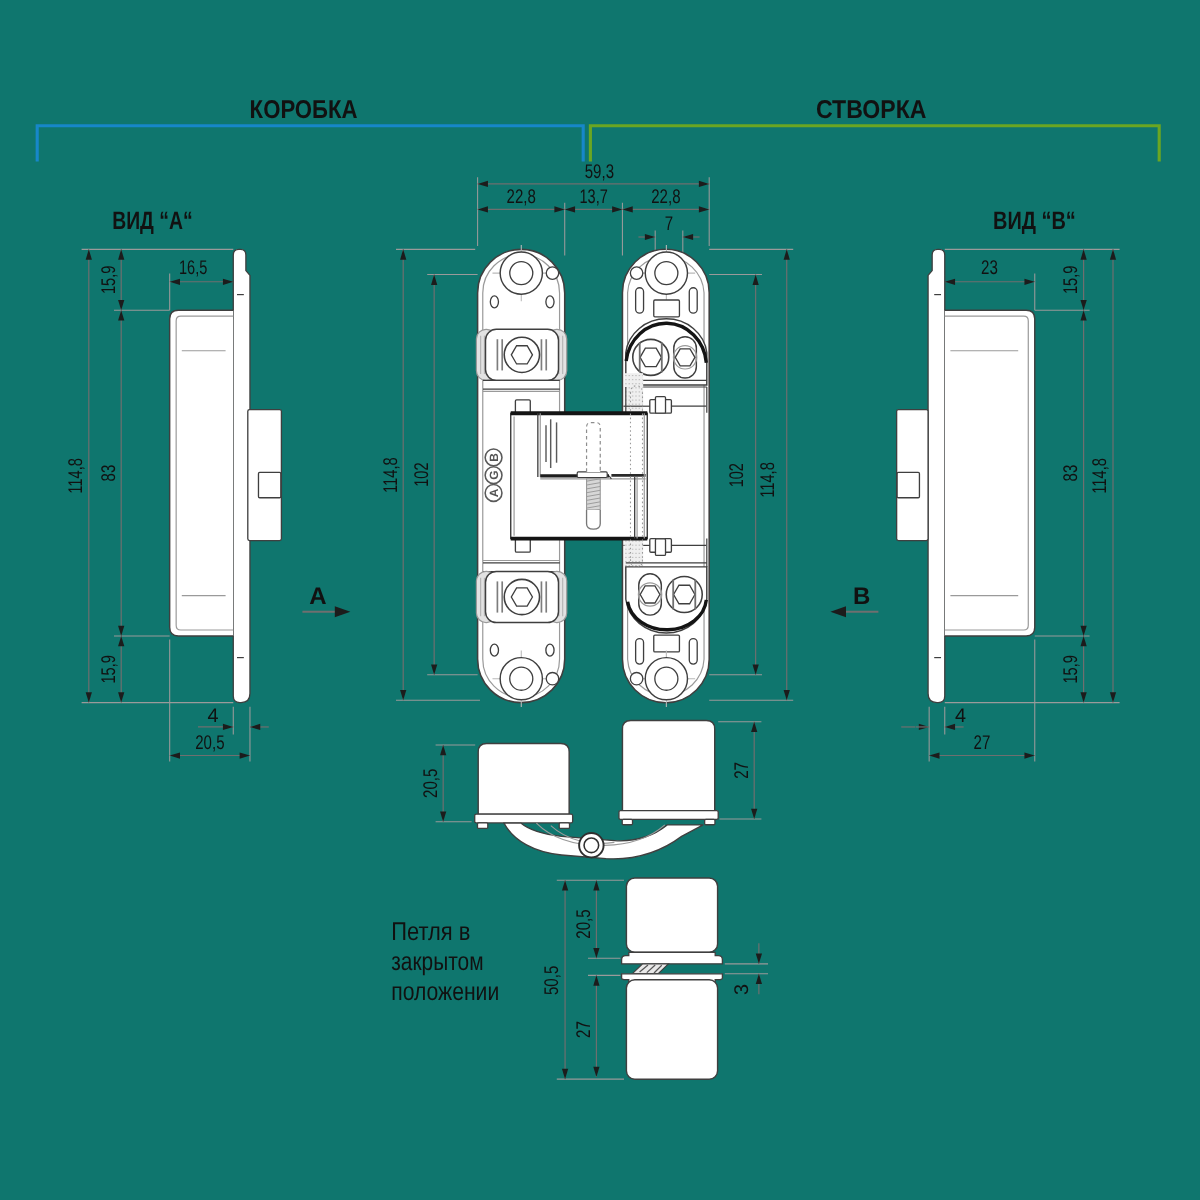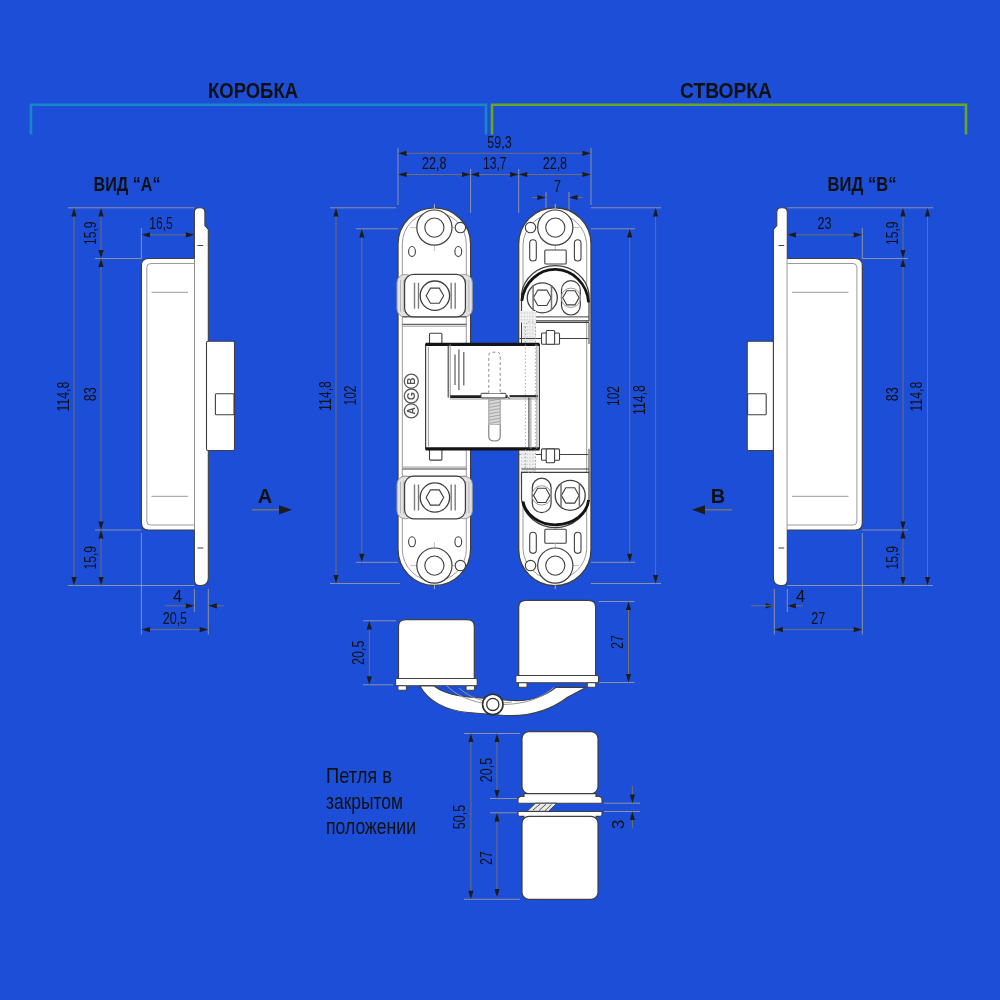--- a/index.html
+++ b/index.html
@@ -1,17 +1,17 @@
 <!DOCTYPE html>
 <html><head>
 <meta charset="utf-8">
 <title>AGB hinge drawing</title>
 <style>
 html,body{margin:0;padding:0;background:#ffffff;}
-#page{width:1000px;height:1000px;position:relative;background:#1d4ed8;}
+#page{width:1000px;height:1000px;position:relative;background:#0f766e;}
 text{font-family:"Liberation Sans",sans-serif;}
 </style>
 </head>
 <body>
 <div id="page">
 <svg width="1000" height="1000" viewBox="0 0 1000 1000">
 
 <g>
         <path d="M31,134.5 L31,104.8 L486,104.8 L486,134.5" fill="none" stroke="#1787c9" stroke-width="2.6"></path>
       </g>

